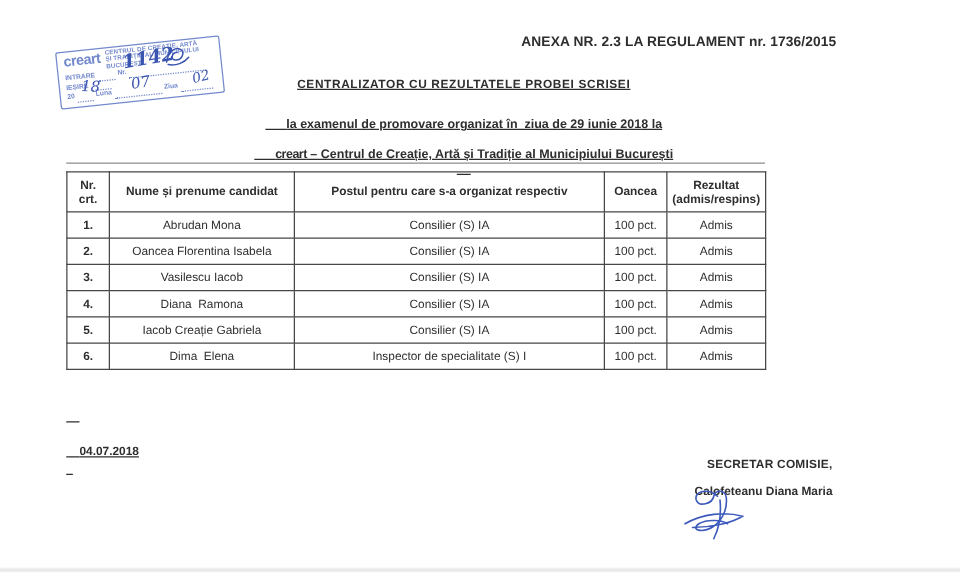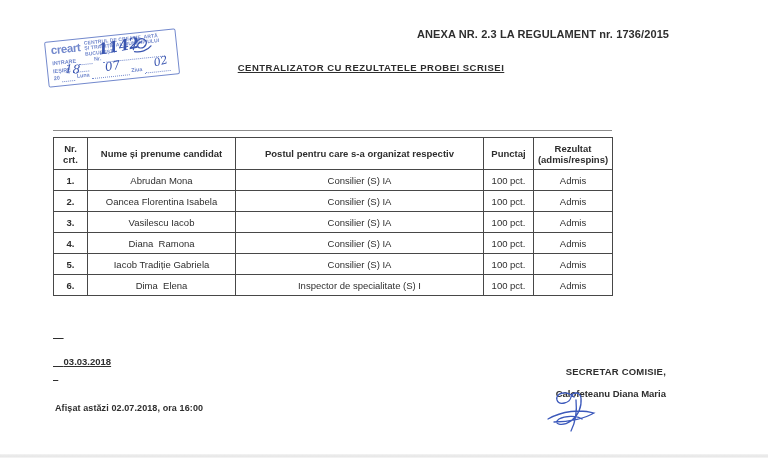--- a/index.html
+++ b/index.html
@@ -102,38 +102,42 @@
     </span>
     <span class="hw hw-year">18</span>
     <span class="hw hw-luna">07</span>
     <span class="hw hw-ziua">02</span>
   </div>
 
   <div class="anexa">ANEXA NR. 2.3 LA REGULAMENT nr. 1736/2015</div>
 
   <div class="center-block">
     <div class="doc-title">CENTRALIZATOR CU REZULTATELE PROBEI SCRISEI</div>
+    <div class="doc-sub">
+      <span>la examenul de promovare organizat în  ziua de 29 iunie 2018 la</span><br>
+      <span class="logo-inline">creart</span><span> – Centrul de Creație, Artă și Tradiție al Municipiului București</span>
+    </div>
   </div>
 
   <div class="table-topline"></div>
   <table class="results">
     <colgroup>
       <col style="width:34px">
         <col style="width:148px">
         <col style="width:248px">
         <col style="width:50px">
         <col style="width:79px">
     </colgroup>
     <thead>
       <tr>
         <th>Nr.
 crt.</th>
         <th>Nume și prenume candidat</th>
         <th>Postul pentru care s-a organizat respectiv</th>
-        <th>Punctaj</th>
+        <th>Oancea</th>
         <th>Rezultat
 (admis/respins)</th>
       </tr>
     </thead>
     <tbody>
       <tr>
         <td class="c-nr">1.</td>
         <td>Abrudan Mona</td>
         <td>Consilier (S) IA</td>
         <td>100 pct.</td>
@@ -155,49 +159,48 @@
       </tr>
       <tr>
         <td class="c-nr">4.</td>
         <td>Diana  Ramona</td>
         <td>Consilier (S) IA</td>
         <td>100 pct.</td>
         <td>Admis</td>
       </tr>
       <tr>
         <td class="c-nr">5.</td>
-        <td>Iacob Tradiție Gabriela</td>
+        <td>Iacob Creație Gabriela</td>
         <td>Consilier (S) IA</td>
         <td>100 pct.</td>
         <td>Admis</td>
       </tr>
       <tr>
         <td class="c-nr">6.</td>
         <td>Dima  Elena</td>
         <td>Inspector de specialitate (S) I</td>
         <td>100 pct.</td>
         <td>Admis</td>
       </tr>
     </tbody>
   </table>
 
   <div class="note">
     <br>
-    <span>03.03.2018</span>
+    <span>04.07.2018</span>
   </div>
 
   <div class="sig-block">
     <div class="sig-role">SECRETAR COMISIE,</div>
     <div class="sig-name">Calofeteanu Diana Maria</div>
   </div>
   <div class="sig-mark">
     <svg width="72" height="46" viewBox="0 0 72 46">
       <path d="M36 8 C 28 1, 17 4, 19 11 C 21 17, 32 14, 33 8 C 34 3, 42 2, 43 9 C 44 18, 40 27, 33 32 C 24 38, 14 35, 21 30 C 28 26, 40 27, 44 30
                M10 30 C 24 22, 42 20, 56 24 C 48 29, 32 33, 16 33
                M38 11 C 39 21, 38 32, 33 42" stroke="#3c59bb" stroke-width="1.3" fill="none" stroke-linecap="round"></path>
     </svg>
   </div>
 
-  <div class="footer-line">Afișat astăzi 02.07.2018, ora 16:00</div>
 
   <div class="scan-shadow"></div>
 
 </div>
 
 </body></html>

